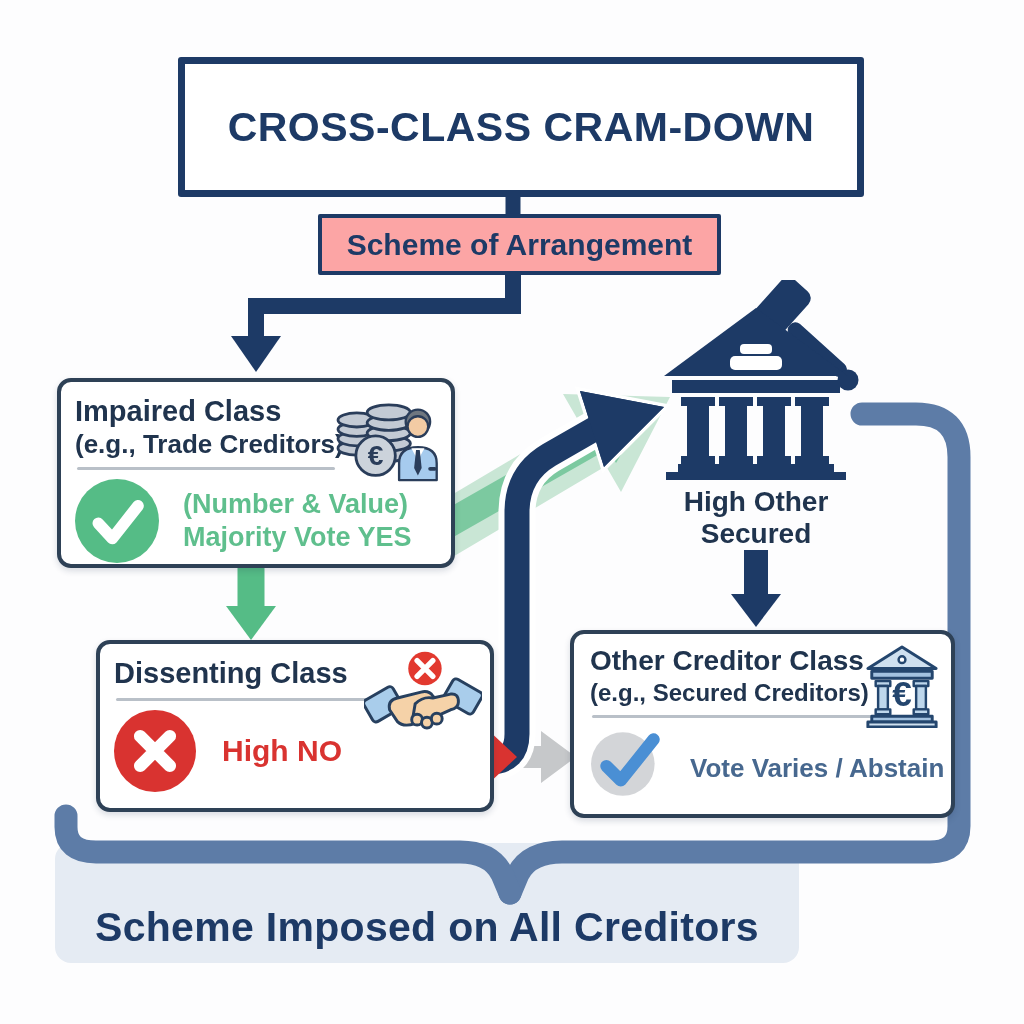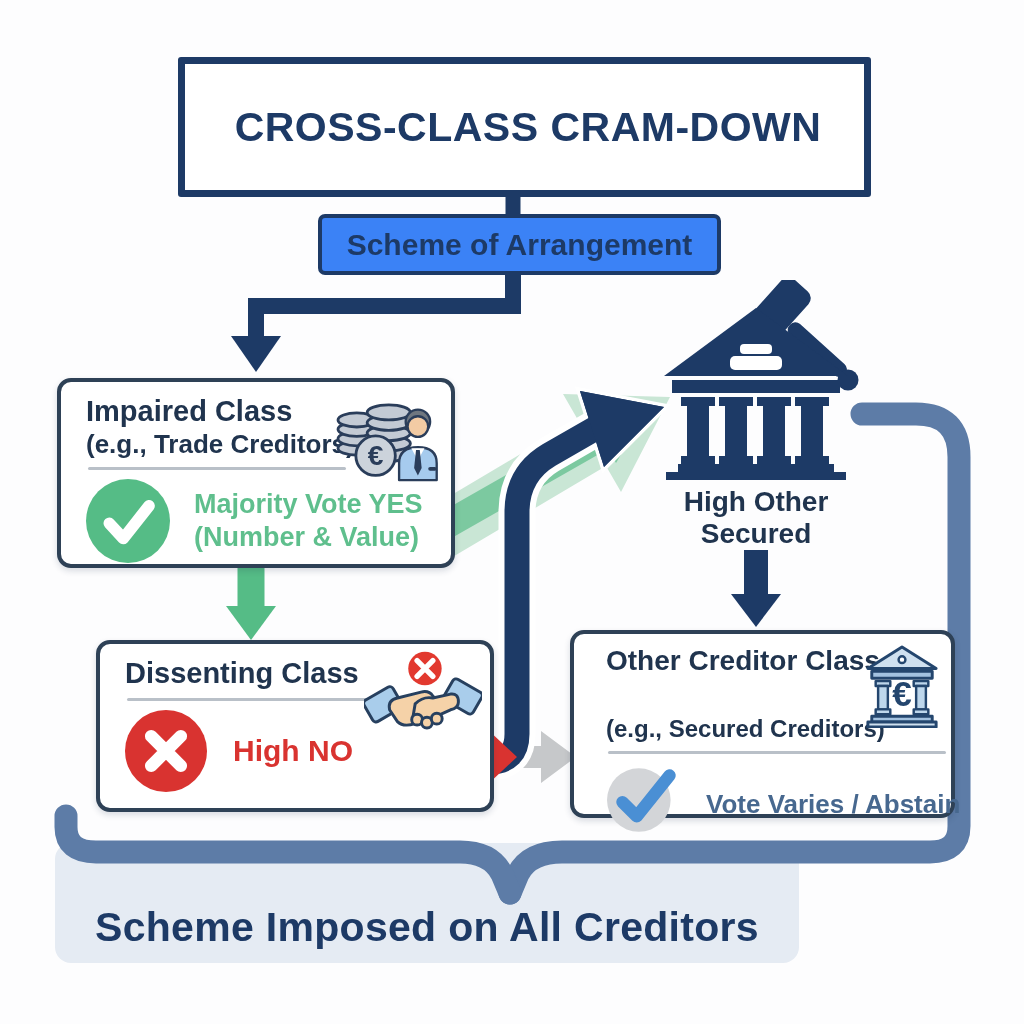--- a/index.html
+++ b/index.html
@@ -8,37 +8,37 @@
   .abs{position:absolute;}
 
   
   #banner{z-index:1;}
   #arrow-layer{position:absolute;left:0;top:0;z-index:2;}
   .node{z-index:3;}
 
   
   .title-box{left:178px;top:57px;width:672px;height:126px;border:7px solid var(--navy);
     border-radius:3px;background:#fff;display:flex;flex-direction:column;align-items:center;
-    justify-content:center;text-align:center;padding-left:7px;}
+    justify-content:center;text-align:center;}
   .title-box span{font-size:41px;font-weight:700;color:var(--navy);line-height:50px;letter-spacing:.5px;}
   .scheme-box{left:318px;top:214px;width:395px;height:53px;border:4px solid var(--navy);
-    border-radius:7px;background:#3b82f6;display:flex;align-items:center;justify-content:center;}
+    border-radius:2px;background:#fca5a5;display:flex;align-items:center;justify-content:center;}
   .scheme-box span{font-size:30px;font-weight:700;color:var(--navy);}
 
   
   .class-box{background:#fff;border:4px solid var(--box-border);border-radius:14px;
-    box-sizing:border-box;box-shadow:0 3px 6px rgba(25,45,75,.16);padding:12px 25px;}
+    box-sizing:border-box;box-shadow:0 3px 6px rgba(25,45,75,.16);padding:12px 14px;}
   .impaired-box{left:57px;top:378px;width:398px;height:190px;}
   .dissenting-box{left:57px;top:640px;width:398px;height:172px;margin-left:39px;}
-  .other-box{left:570px;top:630px;width:385px;height:188px;padding:10px 32px;}
+  .other-box{left:570px;top:630px;width:385px;height:188px;padding:10px 16px;}
 
   .h1{font-size:29px;font-weight:700;color:var(--heading);line-height:35px;white-space:nowrap;}
   .h2{font-size:26px;font-weight:700;color:var(--heading);line-height:31px;white-space:nowrap;}
   .other-box .h1{font-size:28px;line-height:34px;}
-  .other-box .h2{font-size:24px;line-height:30px;margin-top:36px;}
+  .other-box .h2{font-size:24px;line-height:30px;}
   .divider{height:3px;background:var(--divider);border-radius:2px;margin:7px 0 9px 2px;}
   .impaired-box .divider{width:258px;}
   .dissenting-box .divider{width:262px;}
   .other-box .divider{width:338px;}
 
   .vote-row{display:flex;align-items:center;}
   .vote-row svg{flex-shrink:0;}
   .vote-text{font-weight:700;}
   .vote-green{margin-left:24px;font-size:27px;line-height:33px;color:var(--green-text);}
   .vote-red{margin-left:26px;font-size:30px;color:var(--red);}
@@ -146,22 +146,22 @@
       <rect x="106" y="84" width="9" height="4" rx="2" fill="#2a3d5a"></rect>
       <text x="50" y="82" font-size="30" font-weight="700" text-anchor="middle" fill="#2a3d5a">€</text>
     </svg>
     <div class="divider"></div>
     <div class="vote-row">
       <svg width="84" height="84" viewBox="0 0 72 72">
         <circle class="f-green" cx="36" cy="36" r="36"></circle>
         <path d="M20,38 L32,51 L54,23" stroke="#ffffff" stroke-width="10" fill="none" stroke-linecap="round" stroke-linejoin="round"></path>
       </svg>
       <div class="vote-text vote-green">
+        <div>(Number &amp; Value)</div>
         <div>Majority Vote YES</div>
-        <div>(Number &amp; Value)</div>
       </div>
     </div>
   </div>
 
   <div class="abs node class-box dissenting-box">
     <div class="h1">Dissenting Class</div>
     <svg class="corner-icon" style="right:8px;top:4px;" width="118" height="100" viewBox="0 0 120 100">
       <g stroke="#27405f" stroke-width="3" stroke-linejoin="round">
         <rect x="2" y="44" width="34" height="25" rx="4" fill="#a9cdeb" transform="rotate(-30 19 56)"></rect>
         <rect x="84" y="36" width="34" height="25" rx="4" fill="#a9cdeb" transform="rotate(30 101 48)"></rect>

